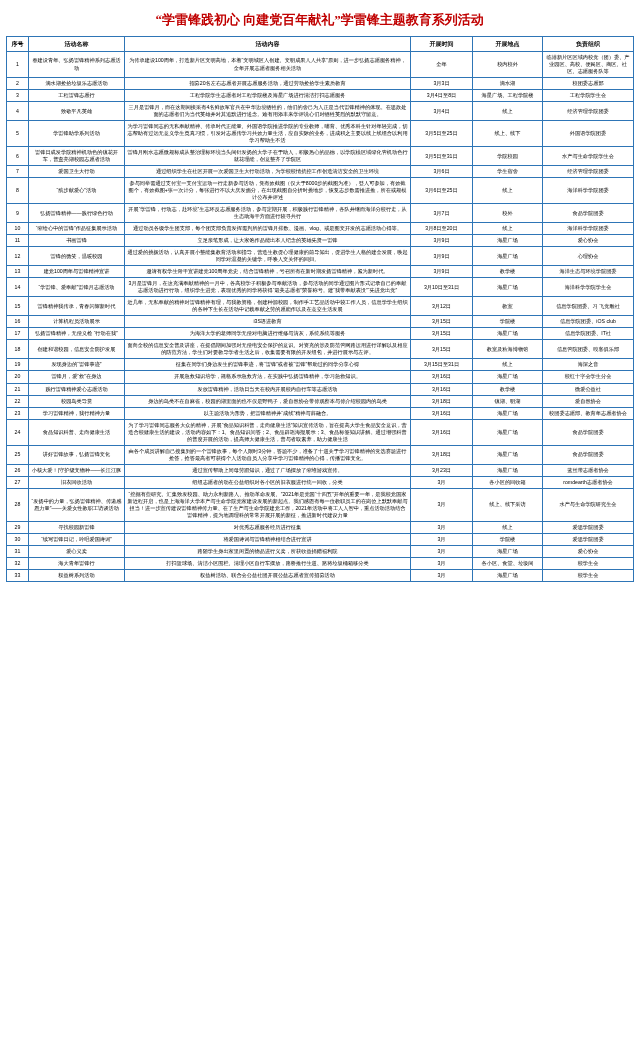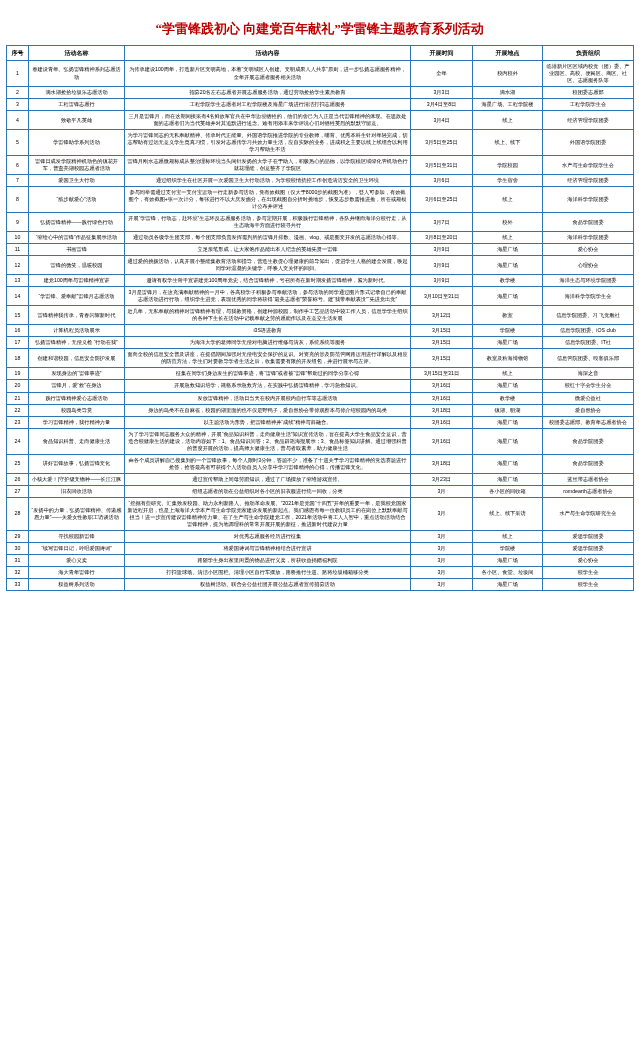--- a/index.html
+++ b/index.html
@@ -16,21 +16,21 @@
     width: 639px;
     box-sizing: border-box;
     padding: 8px 6px 6px 6px;
   }
   .doc-title {
     text-align: center;
     font-weight: bold;
     font-size: 13px;
     color: #c00000;
     letter-spacing: 0px;
-    margin: 13px 0 7px 0;
+    margin: 4px 0 7px 0;
     line-height: 1.3;
     font-family: "Liberation Serif", "DejaVu Serif", serif;
   }
   table.act {
     border-collapse: collapse;
     width: 627px;
     table-layout: fixed;
   }
   table.act th, table.act td {
     border: 1px solid #2e75b6;

